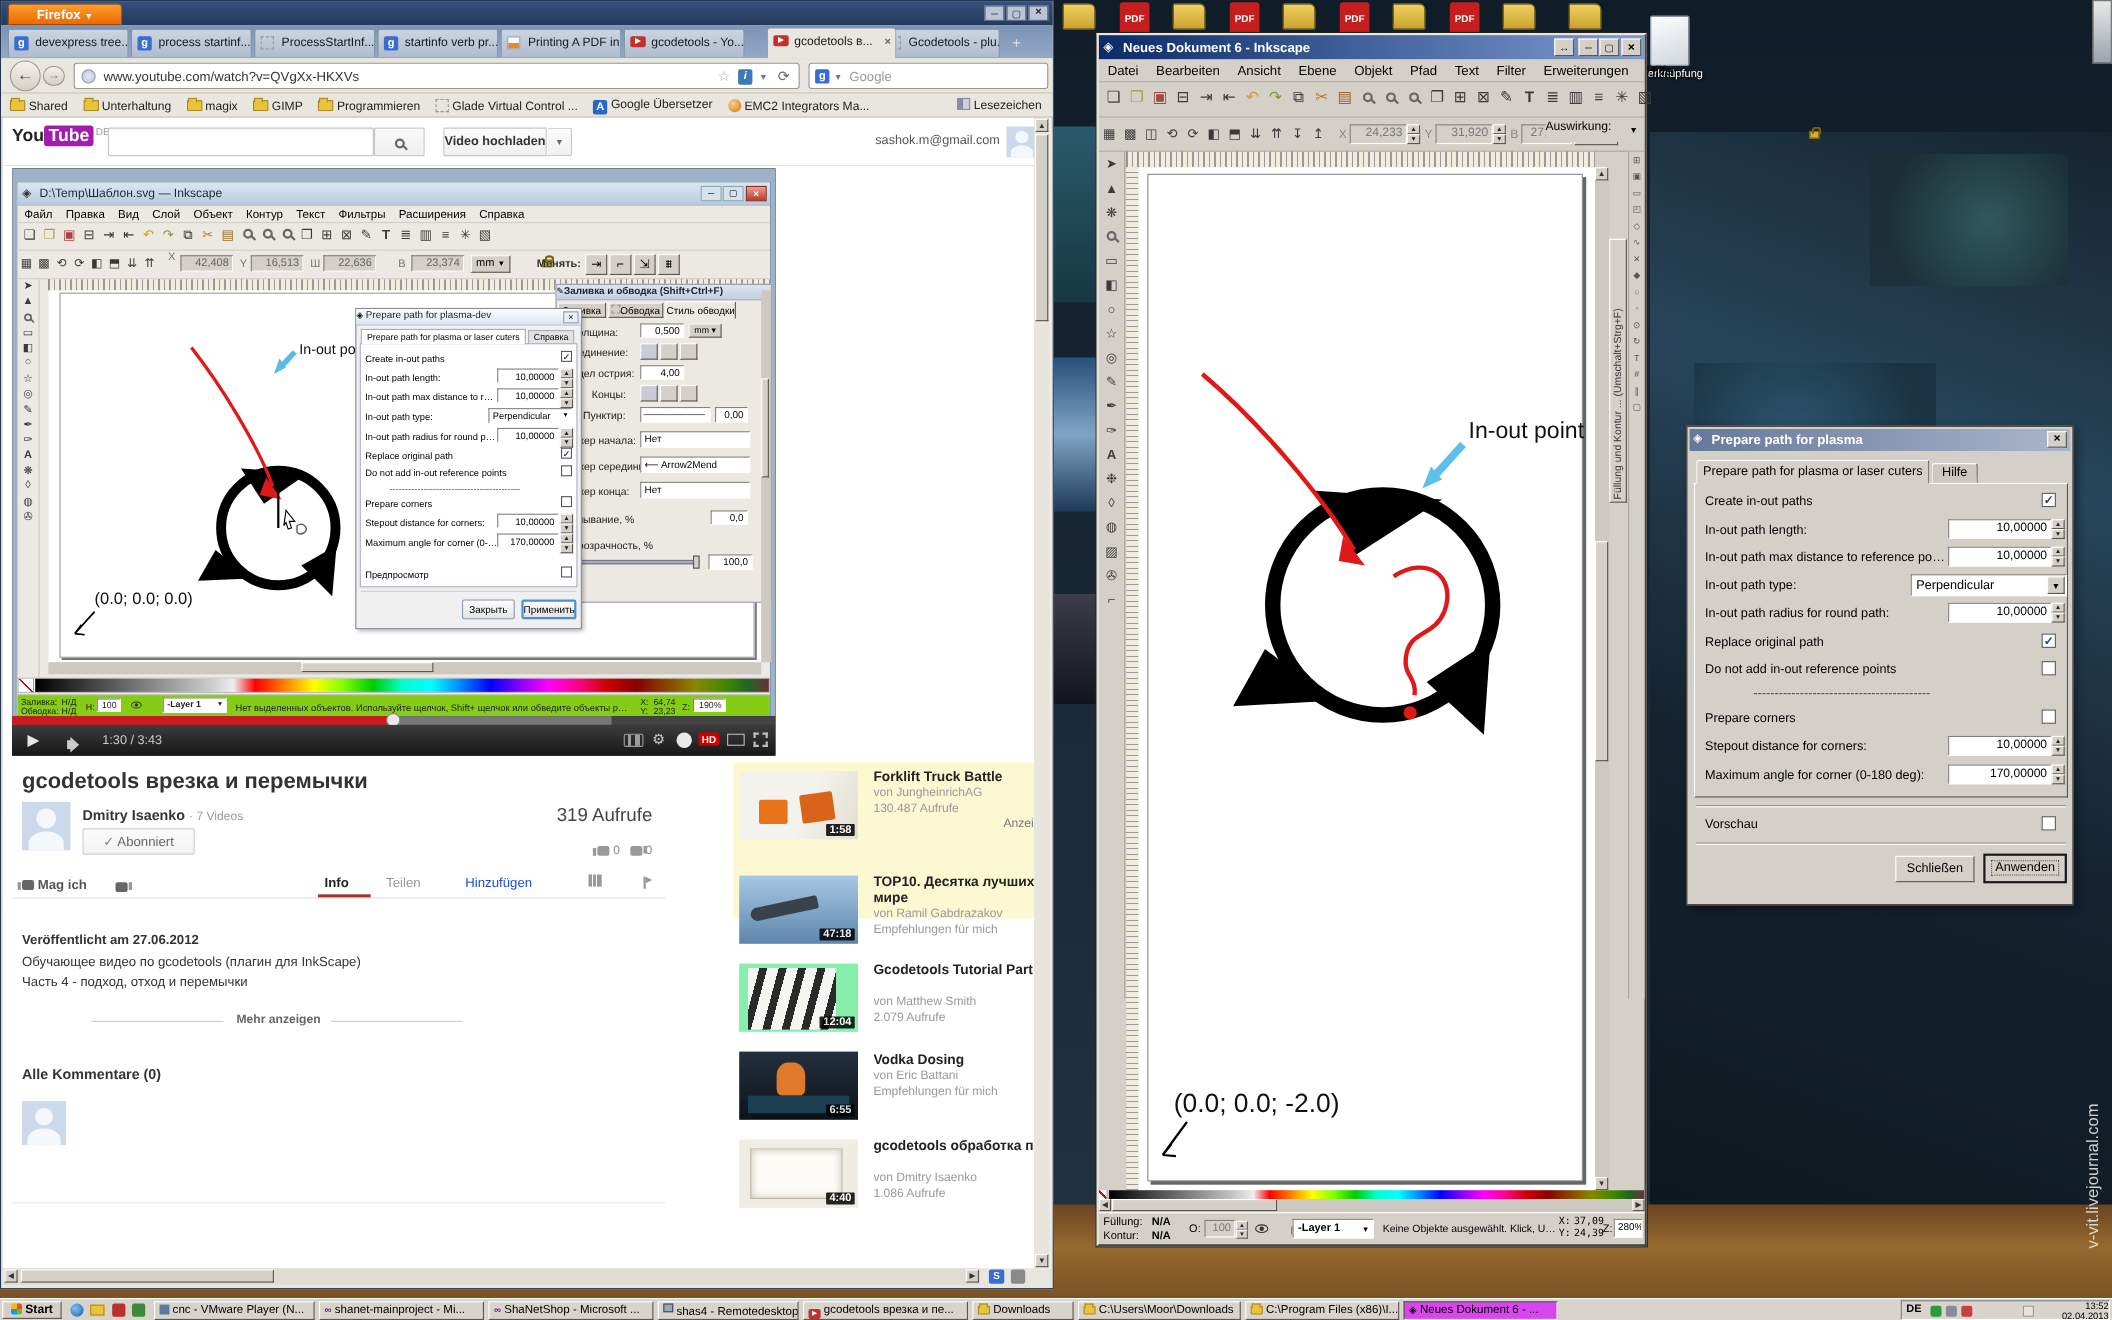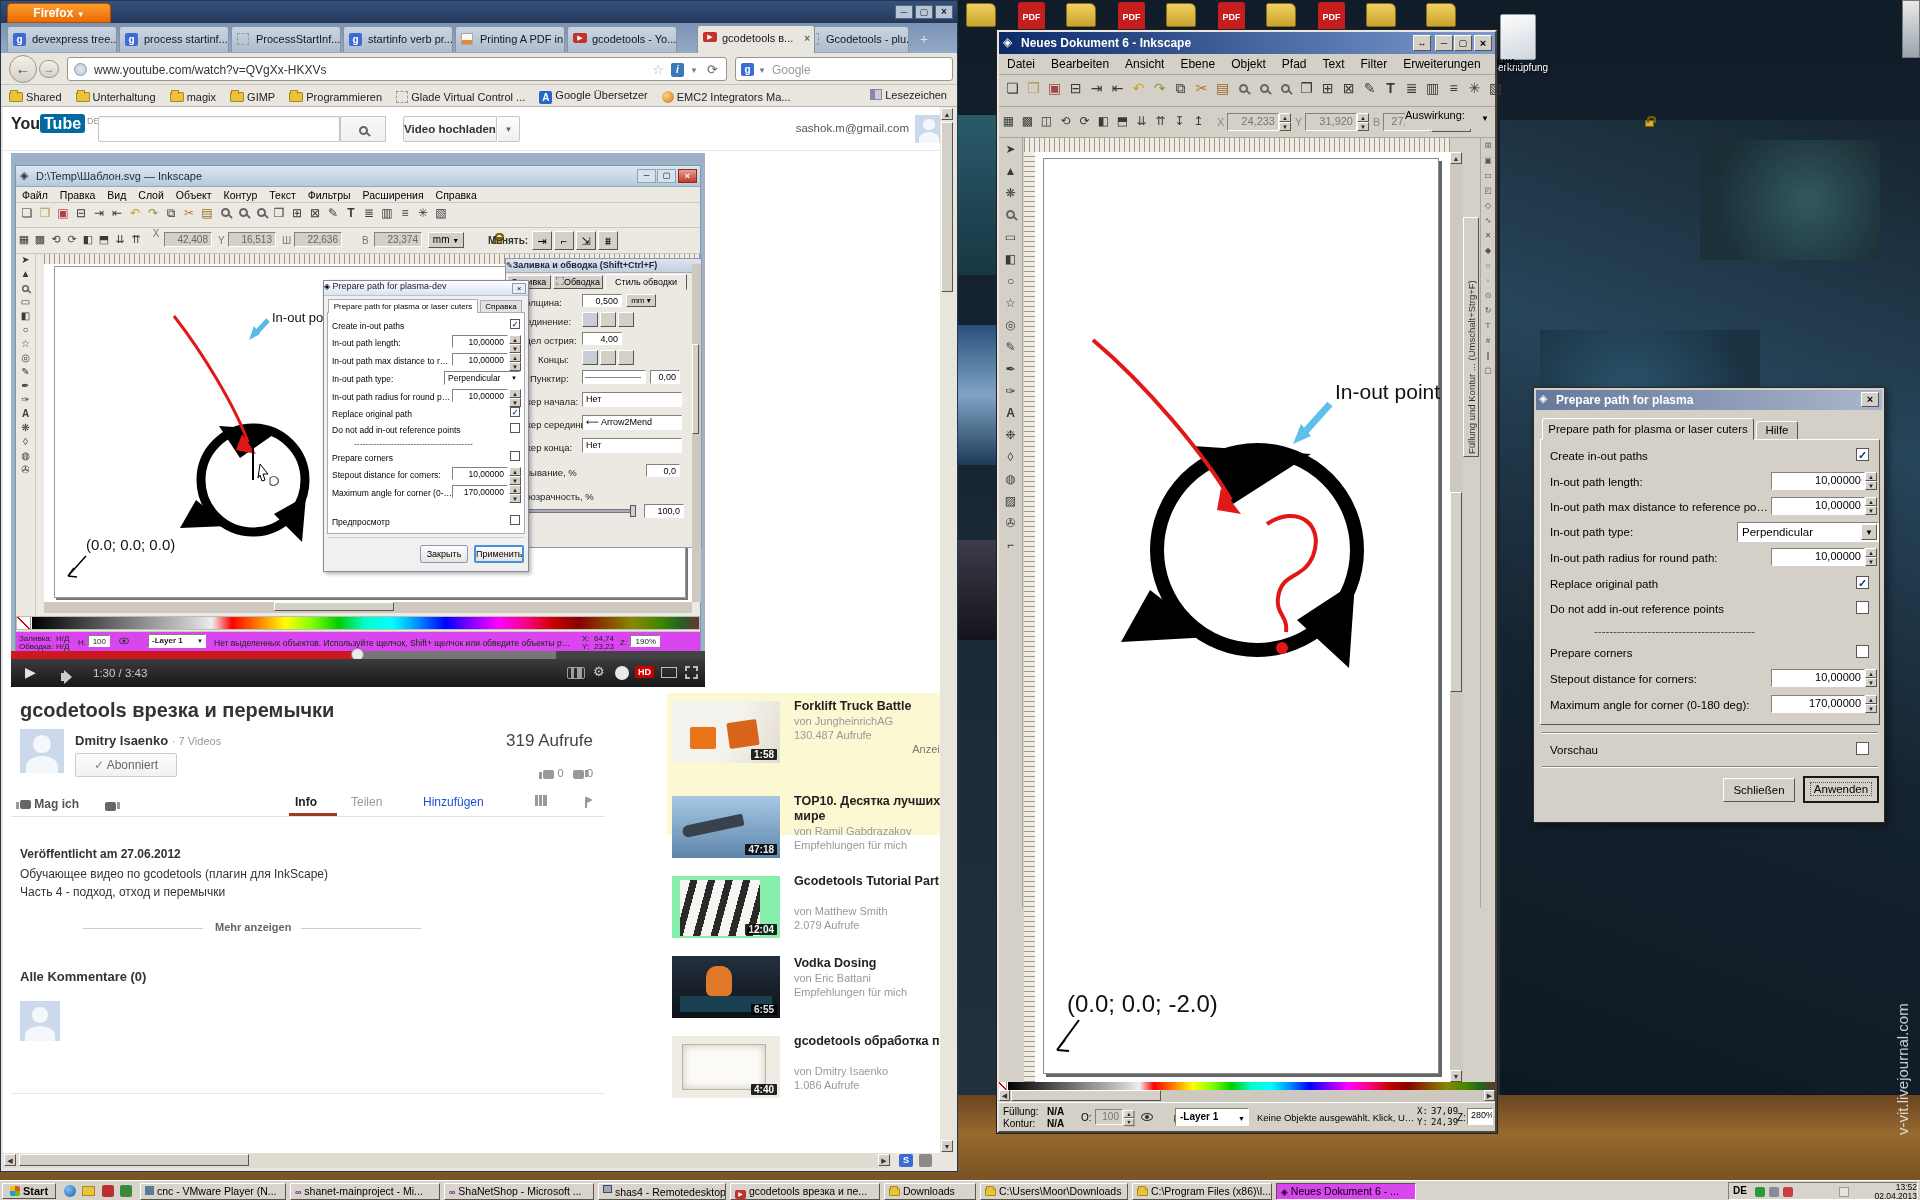--- a/index.html
+++ b/index.html
@@ -140,21 +140,21 @@
       <span class="nw"><span class="gic" style="background:#2a66c8">A</span> <span>Google Übersetzer</span></span>
       <span class="nw"><span style="display:inline-block;width:12px;height:12px;border-radius:50%;background:radial-gradient(circle at 35% 35%,#ffd080,#c87818);vertical-align:-2px"></span> <span>EMC2 Integrators Ma...</span></span>
     </div>
     <span class="abs nw" style="right:10px;top:3px"><span style="display:inline-block;width:12px;height:11px;background:linear-gradient(90deg,#88a 0 4px,#ccd 4px);border:1px solid #889;vertical-align:-1px"></span> <span>Lesezeichen</span></span>
   </div>
 
   <div class="abs" style="left:2px;top:106px;width:952px;height:1046px;background:#fff;overflow:hidden">
     
     <div class="abs" style="left:0;top:0;width:952px;height:44px;border-bottom:1px solid #e5e5e5">
       <div class="abs nw" style="left:8px;top:8px">
-        <span style="font-weight:bold;font-size:16px;color:#222">You</span><span style="background:#0369a1;color:#fff;font-weight:bold;font-size:16px;padding:1px 4px;border-radius:3px">Tube</span><sup style="font-size:9px;color:#999;margin-left:2px">DE</sup>
+        <span style="font-weight:bold;font-size:16px;color:#222">You</span><span style="background:#a21caf;color:#fff;font-weight:bold;font-size:16px;padding:1px 4px;border-radius:3px">Tube</span><sup style="font-size:9px;color:#999;margin-left:2px">DE</sup>
       </div>
       <input style="position: absolute; left: 95px; top: 9px; width: 242px; height: 26px; border: 1px solid rgb(198, 198, 198); border-radius: 2px; box-shadow: rgb(238, 238, 238) 0px 1px 2px inset; font-size: 13px; padding: 0px 6px;">
       <div class="abs" style="left:337px;top:9px;width:46px;height:26px;background:linear-gradient(#f8f8f8,#f0f0f0);border:1px solid #c6c6c6;text-align:center;padding-top:7px"><span class="mg"></span></div>
       <div class="abs" style="left:400px;top:9px;width:94px;height:26px;background:linear-gradient(#fcfcfc,#f0f0f0);border:1px solid #c6c6c6;border-radius:2px 0 0 2px;font-size:11.5px;font-weight:bold;color:#333;text-align:center;line-height:25px"><span>Video hochladen</span></div>
       <div class="abs" style="left:495px;top:9px;width:22px;height:26px;background:linear-gradient(#fcfcfc,#f0f0f0);border:1px solid #c6c6c6;border-left:none;border-radius:0 2px 2px 0;text-align:center;line-height:26px;font-size:8px;color:#666">▼</div>
       <span class="abs nw" style="right:46px;top:15px;font-size:11.5px;color:#555">sashok.m@gmail.com</span>
       <div class="av" style="right:12px;top:8px;width:28px;height:28px"></div>
     </div>
 
     
@@ -211,21 +211,21 @@
               <path d="M 42,292 L 24,312 M 24,312 L 30,304 M 24,312 L 33,313" stroke="#000" stroke-width="1.5" fill="none"></path>
             </svg>
             <span class="abs nw" style="left:228px;top:46px;font-size:13px;color:#111">In-out point</span>
             <span class="abs nw" style="left:42px;top:272px;font-size:15px;color:#111">(0.0; 0.0; 0.0)</span>
           </div>
 
           <div class="abs" style="left:489px;top:92px;width:197px;height:290px;background:#ece9e2;border:1px solid #9a96a8;font-size:9.5px;overflow:hidden">
             <div class="abs nw" style="left:0;top:0;width:195px;height:14px;background:linear-gradient(#dde6f0,#c2cfdd);border-bottom:1px solid #aab"><span style="font-size:8px">✎</span><span style="font-weight:bold;font-size:9px;color:#223">Заливка и обводка (Shift+Ctrl+F)</span></div>
             <span class="abs ras" style="left:1px;top:16px;width:44px;height:14px;text-align:center;font-size:9px;line-height:13px;overflow:hidden"><span>Заливка</span></span>
             <span class="abs ras" style="left:47px;top:16px;width:50px;height:14px;text-align:center;font-size:9px;line-height:13px;overflow:hidden"><span class="dash" style="width:8px;height:8px;vertical-align:0"></span><span>Обводка</span></span>
-            <span class="abs" style="left:99px;top:15px;width:82px;height:16px;text-align:center;font-size:9px;line-height:14px;background:#ece9e2;border:1px solid;border-color:#fff #5a564e transparent #fff;overflow:hidden"><span>Стиль обводки</span></span>
+            <span class="abs" style="left:99px;top:15px;width:64px;height:16px;text-align:center;font-size:9px;line-height:14px;background:#ece9e2;border:1px solid;border-color:#fff #5a564e transparent #fff;overflow:hidden"><span>Стиль обводки</span></span>
             <span class="abs" style="left:14px;top:38px;color:#222">Толщина:</span>
               <span class="fld" style="left:76px;top:35px;width:40px;height:13px;font-size:9px"><span>0,500</span></span>
               <span class="abs ras" style="left:120px;top:35px;width:30px;height:13px;font-size:8px;text-align:center;line-height:12px"><span>mm</span> ▾</span>
             <span class="abs" style="left:8px;top:57px;color:#222">Соединение:</span>
               <span class="abs ras" style="left:76px;top:53px;width:16px;height:15px;background:#c8ccd8"></span>
               <span class="abs ras" style="left:94px;top:53px;width:16px;height:15px"></span>
               <span class="abs ras" style="left:112px;top:53px;width:16px;height:15px"></span>
             <span class="abs" style="left:2px;top:76px;color:#222">Предел острия:</span>
               <span class="fld" style="left:76px;top:73px;width:40px;height:13px;font-size:9px"><span>4,00</span></span>
             <span class="abs" style="left:32px;top:95px;color:#222">Концы:</span>
@@ -305,21 +305,21 @@
           <div class="abs sb-track" style="left:28px;top:436px;width:648px;height:11px">
               <span class="sb-thumb" style="left:230px;top:0;width:120px;height:9px"></span>
             </div>
           <div class="abs sb-track" style="left:676px;top:98px;width:9px;height:338px">
               <span class="sb-thumb" style="left:0;top:80px;width:7px;height:90px"></span>
             </div>
           <div class="abs" style="left:0;top:450px;width:684px;height:14px;background:#fff;border:1px solid #bbb">
             <span class="abs" style="left:0;top:0;width:14px;height:12px;background:linear-gradient(45deg,transparent 45%,#d00 45% 55%,transparent 55%);border-right:1px solid #999"></span>
             <span class="abs palg" style="left:15px;top:0;width:667px;height:12px"></span>
           </div>
-          <div class="abs" style="left:0;top:465px;width:684px;height:20px;background:#d946ef;border-top:1px solid #cdc9c0;font-size:8px;color:#222">
+          <div class="abs" style="left:0;top:465px;width:684px;height:20px;background:#84cc16;border-top:1px solid #cdc9c0;font-size:8px;color:#222">
             <span class="abs" style="left:3px;top:2px">Заливка:</span><span class="abs" style="left:40px;top:2px">Н/Д</span>
             <span class="abs" style="left:3px;top:10px">Обводка:</span><span class="abs" style="left:40px;top:10px">Н/Д</span>
             <span class="abs" style="left:62px;top:6px">H:</span><span class="fld" style="left:72px;top:3px;width:22px;height:12px;font-size:8px"><span>100</span></span>
             <span class="abs eye" style="left:102px;top:5px;transform:scale(.8)"></span>
             <span class="abs lk" style="left:118px;top:7px;transform:scale(.8)"></span>
             <span class="abs sun" style="left:132px;top:2px;width:58px;height:14px;font-size:8px;line-height:12px;padding-left:3px;font-weight:bold"><span>-Layer 1</span> <span class="abs" style="right:2px;font-size:6px">▼</span></span>
             <span class="abs ell" style="left:198px;top:6px;width:360px;font-size:8.5px">Нет выделенных объектов. Используйте щелчок, Shift+ щелчок или обведите объекты рамкой.</span>
             <span class="abs" style="left:566px;top:2px">X:</span><span class="abs" style="left:578px;top:2px">64,74</span>
             <span class="abs" style="left:566px;top:10px">Y:</span><span class="abs" style="left:578px;top:10px">23,23</span>
             <span class="abs" style="left:604px;top:6px">Z:</span><span class="fld" style="left:614px;top:3px;width:30px;height:12px;font-size:8px"><span>190%</span></span>

